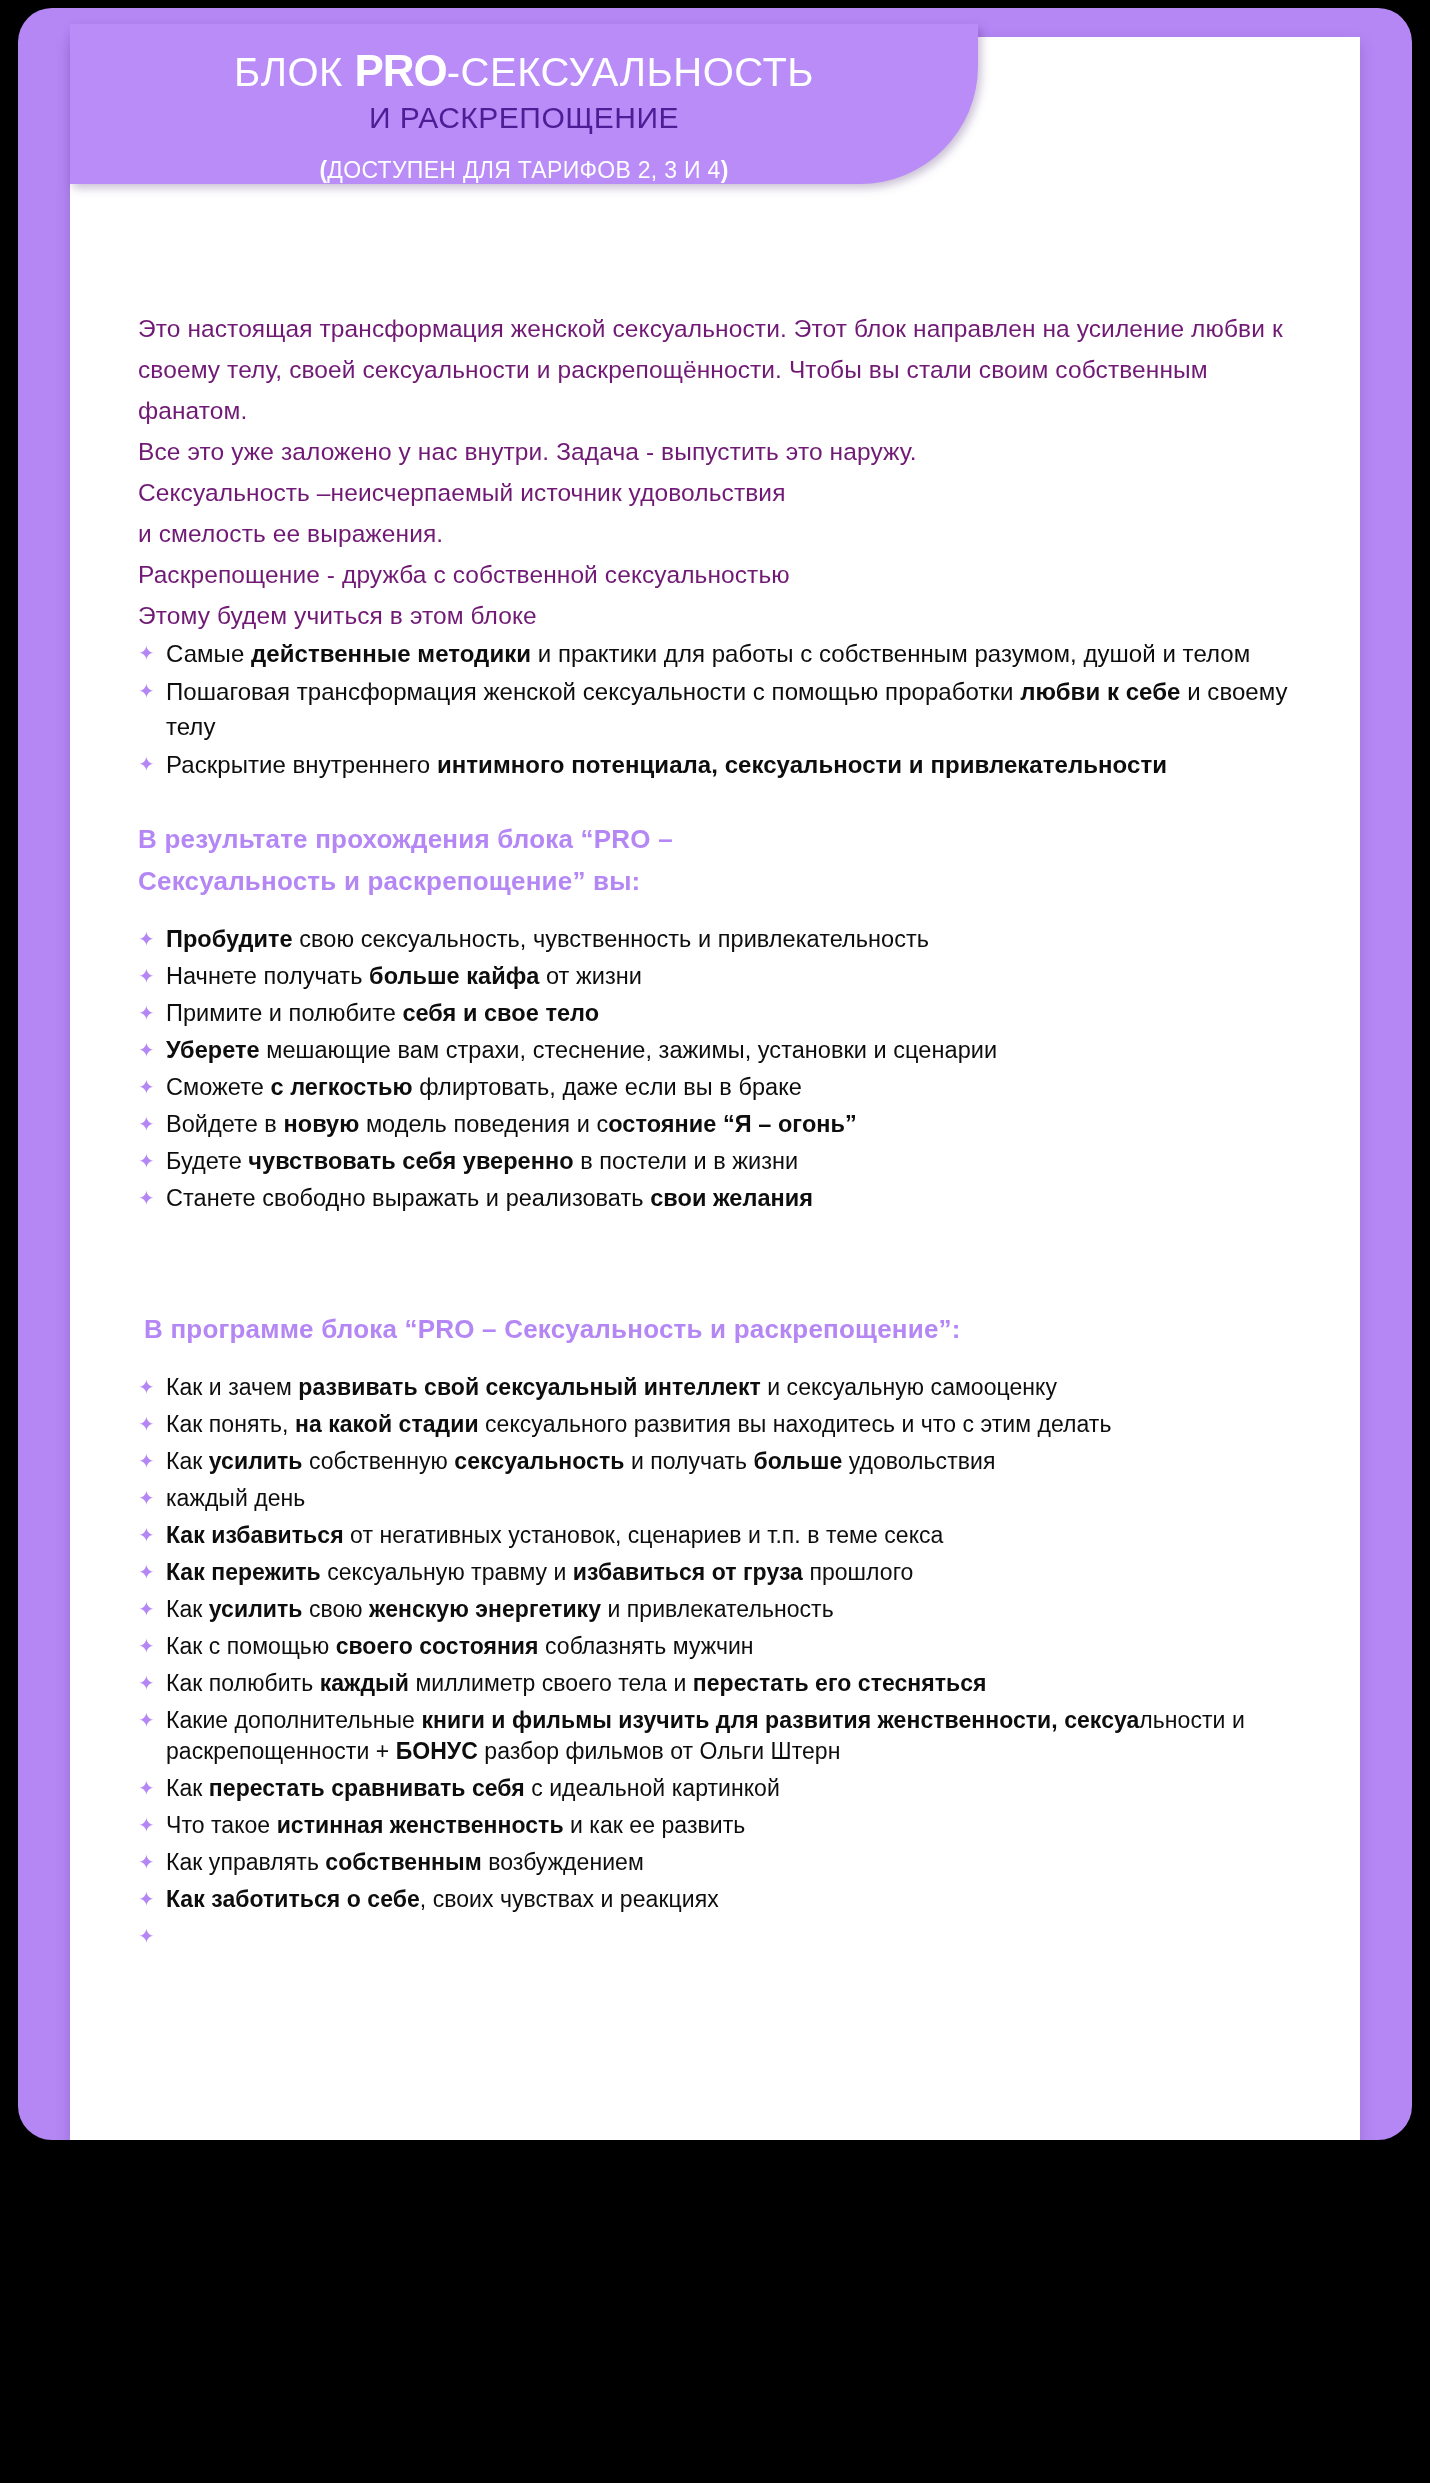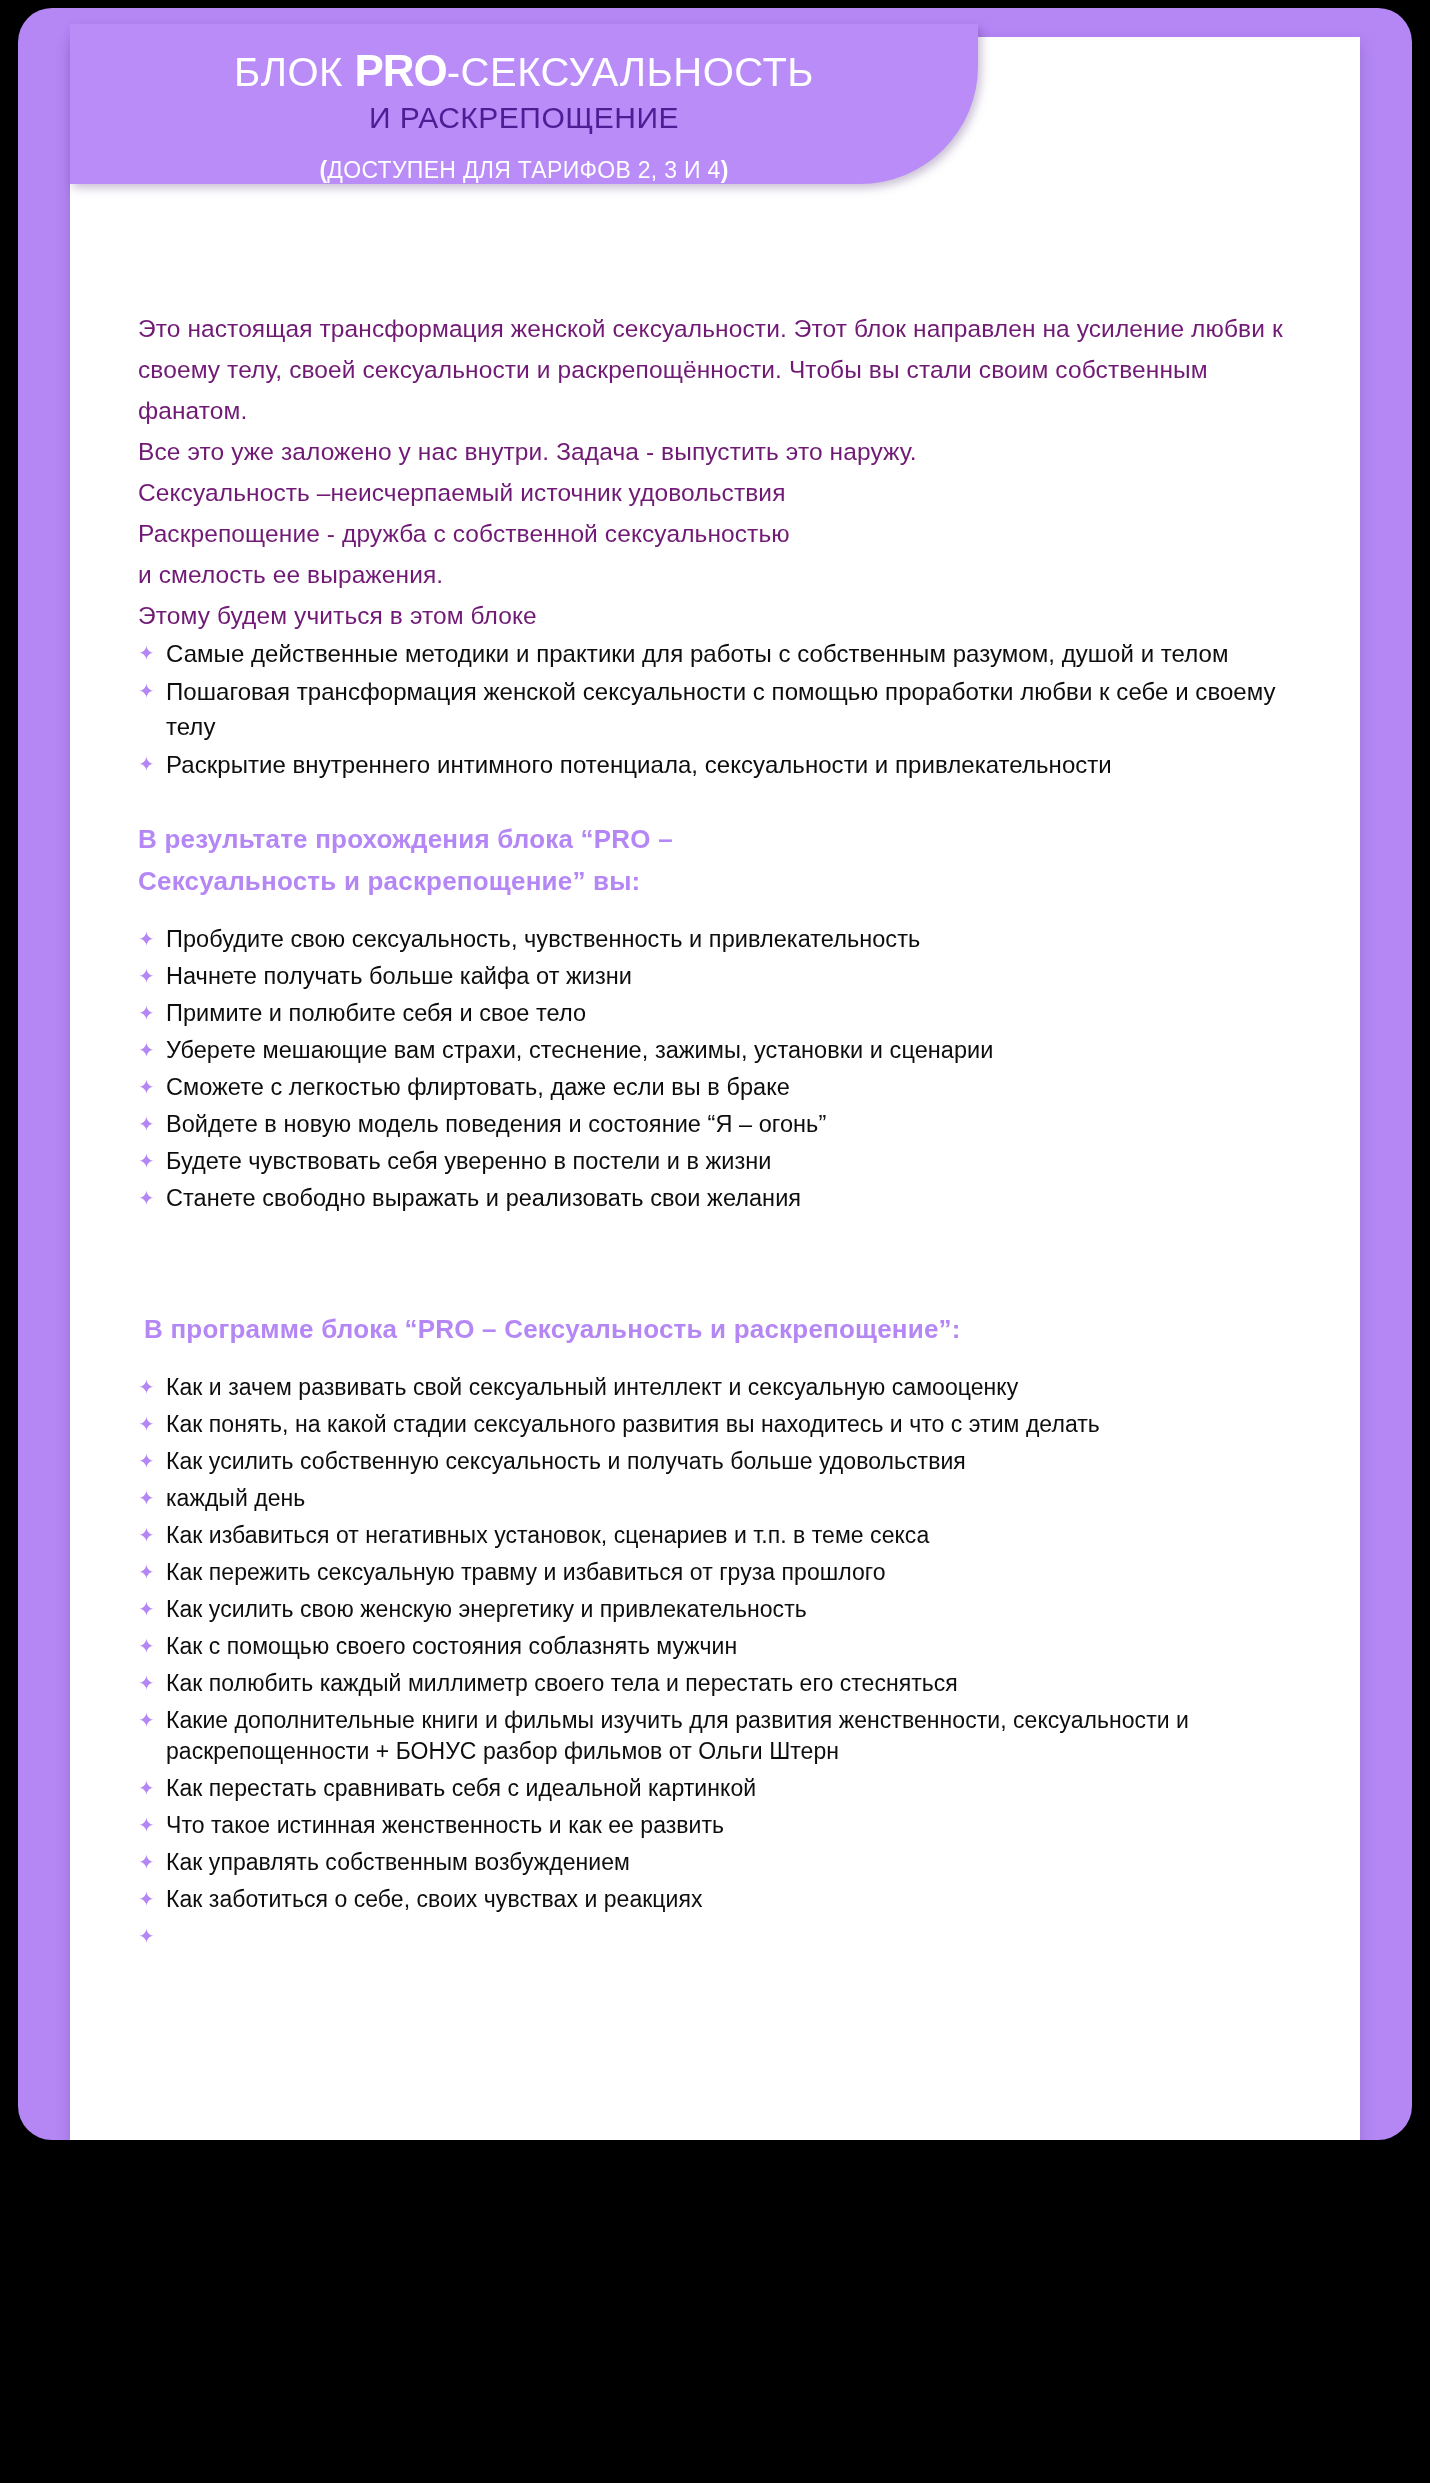--- a/index.html
+++ b/index.html
@@ -113,21 +113,21 @@
     letter-spacing: 0.05px;
   }
   ul.bullets li .star {
     position: absolute;
     left: 0;
     top: 0;
     color: #b487f5;
     font-size: 20px;
     line-height: inherit;
   }
-  ul.bullets li b { font-weight: 400; }
+  ul.bullets li b { font-weight: 700; }
 
   .list-a { margin-top: 44px; }
   .list-a li {
     font-size: 24px;
     line-height: 35px;
     margin-bottom: 3px;
   }
 
   .list-b { margin-top: 8px; }
   .list-b li {
@@ -172,22 +172,22 @@
       <span>(</span><span class="thin">ДОСТУПЕН ДЛЯ ТАРИФОВ 2, 3 И 4</span><span>)</span>
     </div>
   </div>
 
   <div class="content">
 
     <div class="intro">
       <p>Это настоящая трансформация женской сексуальности. Этот блок направлен на усиление любви к своему телу, своей сексуальности и раскрепощённости. Чтобы вы стали своим собственным фанатом.</p>
       <p>Все это уже заложено у нас внутри. Задача - выпустить это наружу.</p>
       <p>Сексуальность –неисчерпаемый источник удовольствия</p>
+      <p>и смелость ее выражения.</p>
       <p>Раскрепощение - дружба с собственной сексуальностью</p>
-      <p>и смелость ее выражения.</p>
       <p>Этому будем учиться в этом блоке</p>
     </div>
 
     <ul class="bullets list-a">
         <li><span class="star">✦</span><span><span>Самые </span><b>действенные методики</b><span> и практики для работы с собственным разумом, душой и телом</span></span></li>
         <li><span class="star">✦</span><span><span>Пошаговая трансформация женской сексуальности с помощью проработки </span><b>любви к себе</b><span> и своему телу</span></span></li>
         <li><span class="star">✦</span><span><span>Раскрытие внутреннего </span><b>интимного потенциала, сексуальности и привлекательности</b></span></li>
       </ul>
 
     <div class="heading heading-1">

